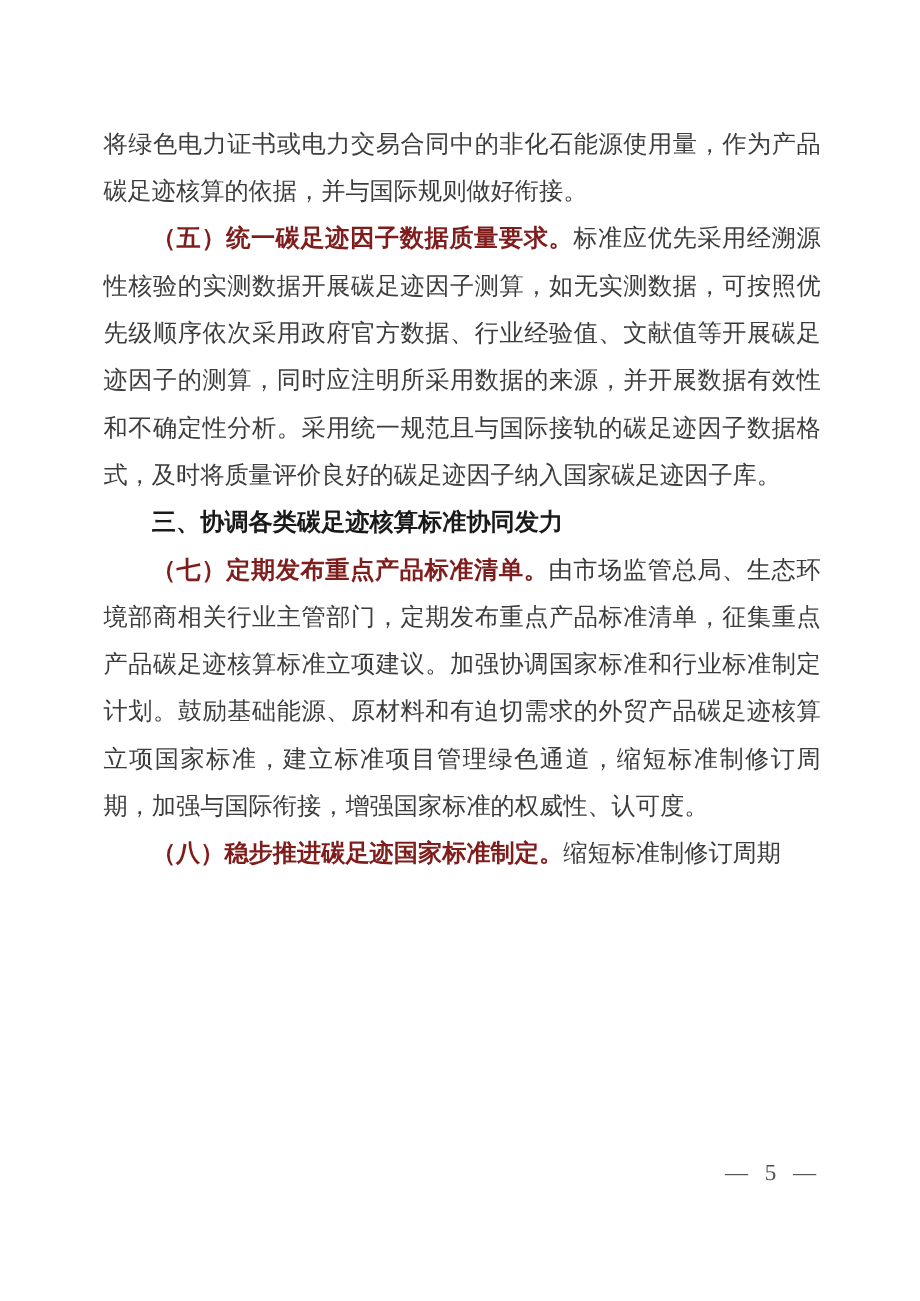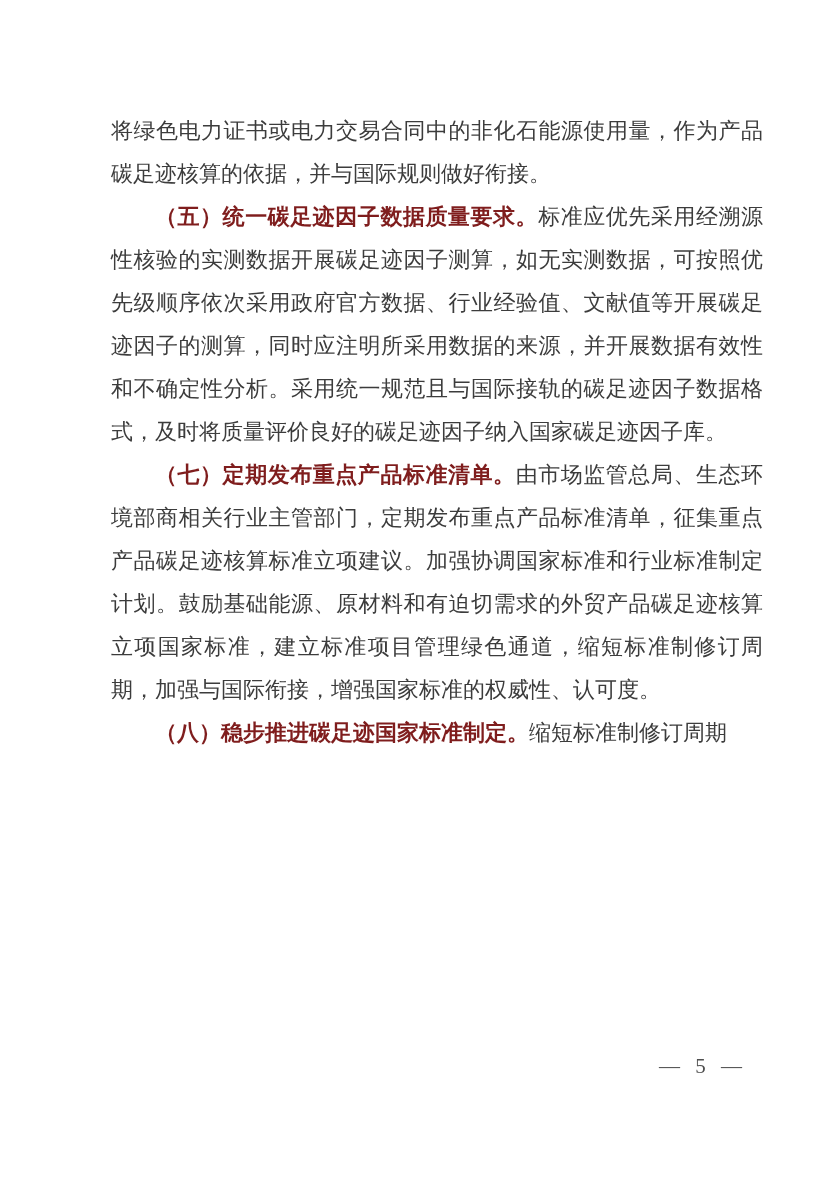--- a/index.html
+++ b/index.html
@@ -10,21 +10,21 @@
   .page {
     position: relative;
     width: 836px;
     height: 1183px;
     background: #ffffff;
     overflow: hidden;
     font-family: "Liberation Serif", "DejaVu Serif", serif;
   }
   .text-block {
     position: absolute;
-    left: 111px;
+    left: 94px;
     top: 109px;
     width: 652px;
   }
   .para {
     margin: 0;
     padding: 0;
     font-size: 22px;
     line-height: 43px;
     color: #3c3c3c;
     text-align: justify;
@@ -62,20 +62,21 @@
 <body>
 
 <div class="page">
   <div class="text-block">
 
     <p class="para no-indent"><span>将绿色电力证书或电力交易合同中的非化石能源使用量，作为产品碳足迹核算的依据，并与国际规则做好衔接。</span></p>
 
     <p class="para"><span class="lead">（五）统一碳足迹因子数据质量要求。</span><span>标准应优先采用经溯源性核验的实测数据开展碳足迹因子测算，如无实测数据，可按照优先级顺序依次采用政府官方数据、行业经验值、文献值等开展碳足迹因子的测算，同时应注明所采用数据的来源，并开展数据有效性和不确定性分析。采用统一规范且与国际接轨的碳足迹因子数据格式，及时将质量评价良好的碳足迹因子纳入国家碳足迹因子库。</span></p>
 
 
+    <p class="para heading"><span>三、协调各类碳足迹核算标准协同发力</span></p>
 
     <p class="para"><span class="lead">（七）定期发布重点产品标准清单。</span><span>由市场监管总局、生态环境部商相关行业主管部门，定期发布重点产品标准清单，征集重点产品碳足迹核算标准立项建议。加强协调国家标准和行业标准制定计划。鼓励基础能源、原材料和有迫切需求的外贸产品碳足迹核算立项国家标准，建立标准项目管理绿色通道，缩短标准制修订周期，加强与国际衔接，增强国家标准的权威性、认可度。</span></p>
 
     <p class="para"><span class="lead">（八）稳步推进碳足迹国家标准制定。</span><span>缩短标准制修订周期</span></p>
 
   </div>
 
   <div class="footer-page-number">— 5 —</div>
 </div>
 

